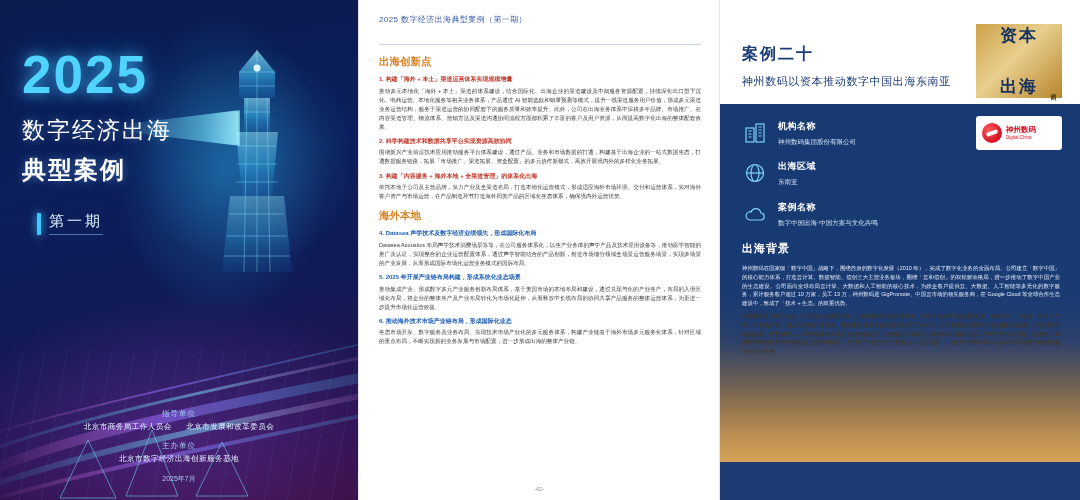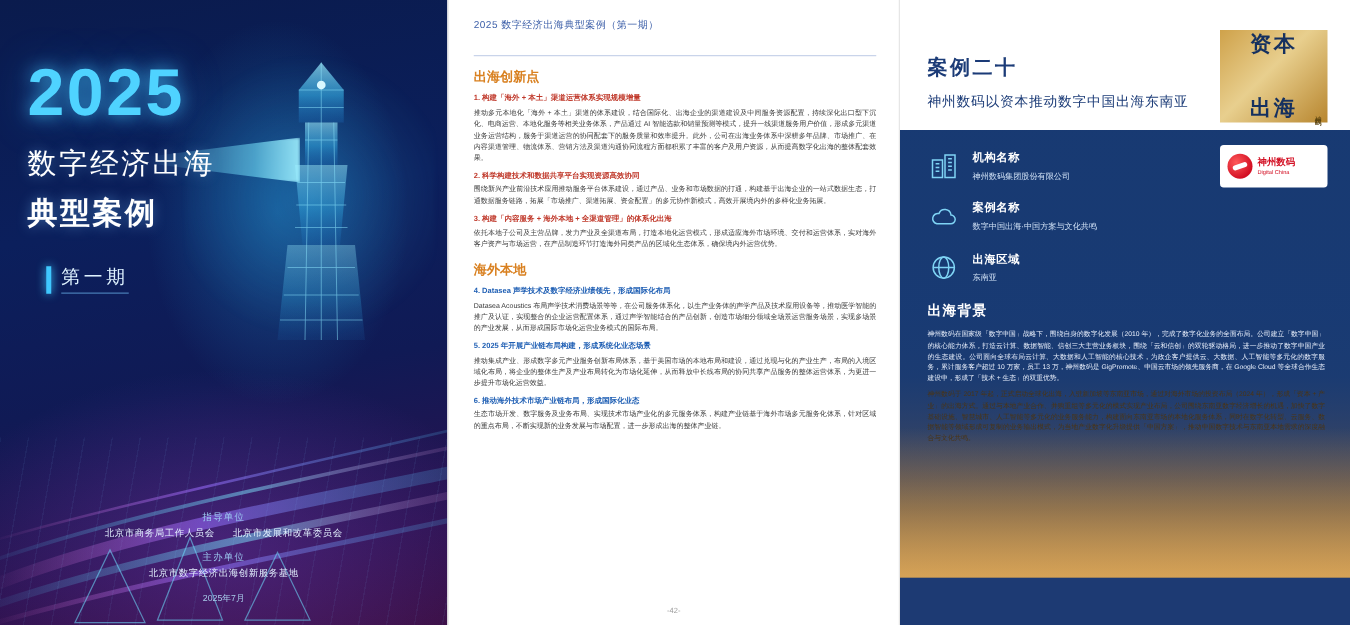--- a/index.html
+++ b/index.html
@@ -369,42 +369,42 @@
         </span>
         <span>
           <span class="info-lbl" style="display:block">机构名称</span>
           <span class="info-val" style="display:block">神州数码集团股份有限公司</span>
         </span>
       </div>
 
       <div class="info-row">
         <span class="info-ico">
           <svg width="24" height="24" viewBox="0 0 24 24" fill="none" stroke="#7fd4f5" stroke-width="1.2">
-            <path d="M6.5 18h11a3.5 3.5 0 0 0 .3-7 5 5 0 0 0-9.6-1.2A3.9 3.9 0 0 0 6.5 18z"></path>
-          </svg>
-        </span>
-        <span>
-          <span class="info-lbl" style="display:block">案例名称</span>
-          <span class="info-val" style="display:block">数字中国出海·中国方案与文化共鸣</span>
-        </span>
-      </div>
-
-      <div class="info-row">
-        <span class="info-ico">
-          <svg width="24" height="24" viewBox="0 0 24 24" fill="none" stroke="#7fd4f5" stroke-width="1.2">
             <circle cx="12" cy="12" r="8.5"></circle>
               <ellipse cx="12" cy="12" rx="4" ry="8.5"></ellipse>
             <path d="M3.5 12h17"></path>
           </svg>
         </span>
         <span>
           <span class="info-lbl" style="display:block">出海区域</span>
           <span class="info-val" style="display:block">东南亚</span>
         </span>
       </div>
 
+      <div class="info-row">
+        <span class="info-ico">
+          <svg width="24" height="24" viewBox="0 0 24 24" fill="none" stroke="#7fd4f5" stroke-width="1.2">
+            <path d="M6.5 18h11a3.5 3.5 0 0 0 .3-7 5 5 0 0 0-9.6-1.2A3.9 3.9 0 0 0 6.5 18z"></path>
+          </svg>
+        </span>
+        <span>
+          <span class="info-lbl" style="display:block">案例名称</span>
+          <span class="info-val" style="display:block">数字中国出海·中国方案与文化共鸣</span>
+        </span>
+      </div>
+
       <div class="bg-title">出海背景</div>
       <div class="bg-para">神州数码在国家级「数字中国」战略下，围绕自身的数字化发展（2010 年），完成了数字化业务的全面布局。公司建立「数字中国」的核心能力体系，打造云计算、数据智能、信创三大主营业务板块，围绕「云和信创」的双轮驱动格局，进一步推动了数字中国产业的生态建设。公司面向全球布局云计算、大数据和人工智能的核心技术，为政企客户提供云、大数据、人工智能等多元化的数字服务，累计服务客户超过 10 万家，员工 13 万，神州数码是 GigPromote、中国云市场的领先服务商，在 Google Cloud 等全球合作生态建设中，形成了「技术 + 生态」的双重优势。</div>
       <div class="bg-para dark">神州数码于 2017 年起，正式启动全球化出海，入驻新加坡等东南亚市场，通过对海外市场的投资布局（2024 年），形成「资本 + 产业」的出海方式。通过与本地产业合作、并购重组等多元化的模式实现产业布局，公司围绕东南亚数字经济增长的机遇，加快了数字基础设施、智慧城市、人工智能等多元化的业务服务能力，构建面向东南亚市场的本地化服务体系，同时在数字化转型、云服务、数据智能等领域形成可复制的业务输出模式，为当地产业数字化升级提供「中国方案」，推动中国数字技术与东南亚本地需求的深度融合与文化共鸣。</div>
     </div>
   </section>
 
 </div>
 
 </body></html>

